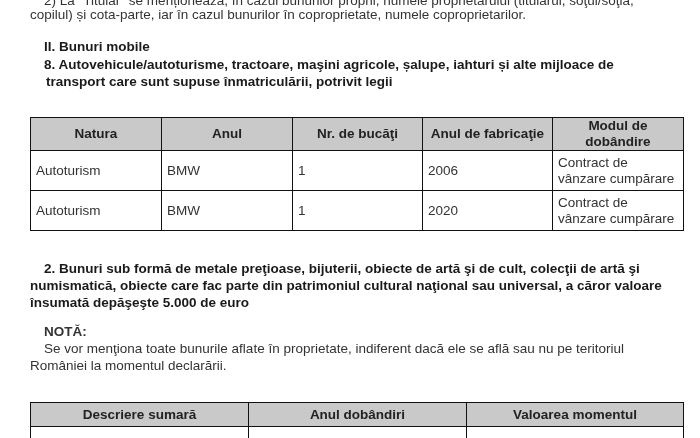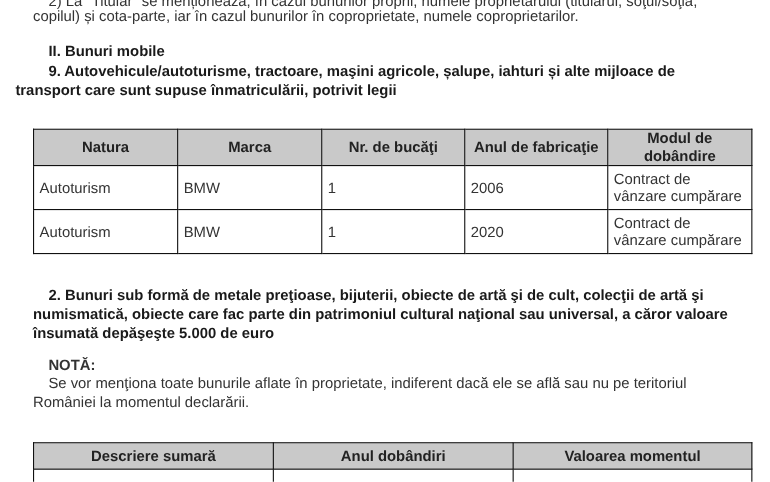--- a/index.html
+++ b/index.html
@@ -17,35 +17,35 @@
   th { background: #c9c9c9; font-weight: bold; text-align: center; color: #222; }
   td { color: #333; vertical-align: middle; }
 </style>
 </head>
 <body>
 
 <div class="line gray" style="left:44px; top:-8px;">2) La "Titular" se menționează, în cazul bunurilor proprii, numele proprietarului (titularul, soţul/soţia,</div>
 <div class="line gray" style="left:30px; top:6px;">copilul) și cota-parte, iar în cazul bunurilor în coproprietate, numele coproprietarilor.</div>
 
 <div class="line bold" style="left:44px; top:38px;">II. Bunuri mobile</div>
-<div class="line bold" style="left:44px; top:56px;">9. Autovehicule/autoturisme, tractoare, maşini agricole, șalupe, iahturi și alte mijloace de</div>
-<div class="line bold" style="left:14px; top:73px;">transport care sunt supuse înmatriculării, potrivit legii</div>
+<div class="line bold" style="left:44px; top:56px;">8. Autovehicule/autoturisme, tractoare, maşini agricole, șalupe, iahturi și alte mijloace de</div>
+<div class="line bold" style="left:46px; top:73px;">transport care sunt supuse înmatriculării, potrivit legii</div>
 
 <table style="left:30px; top:117px; width:653px;">
   <colgroup>
     <col style="width:131px">
       <col style="width:131px">
       <col style="width:130px">
       <col style="width:130px">
       <col style="width:131px">
   </colgroup>
   <tbody>
       <tr style="height:32px;">
     <th>Natura</th>
-    <th>Marca</th>
+    <th>Anul</th>
     <th>Nr. de bucăţi</th>
     <th>Anul de fabricaţie</th>
     <th>Modul de dobândire</th>
   </tr>
   <tr style="height:40px;">
     <td>Autoturism</td>
     <td>BMW</td>
     <td>1</td>
     <td>2006</td>
     <td>Contract de vânzare cumpărare</td>

